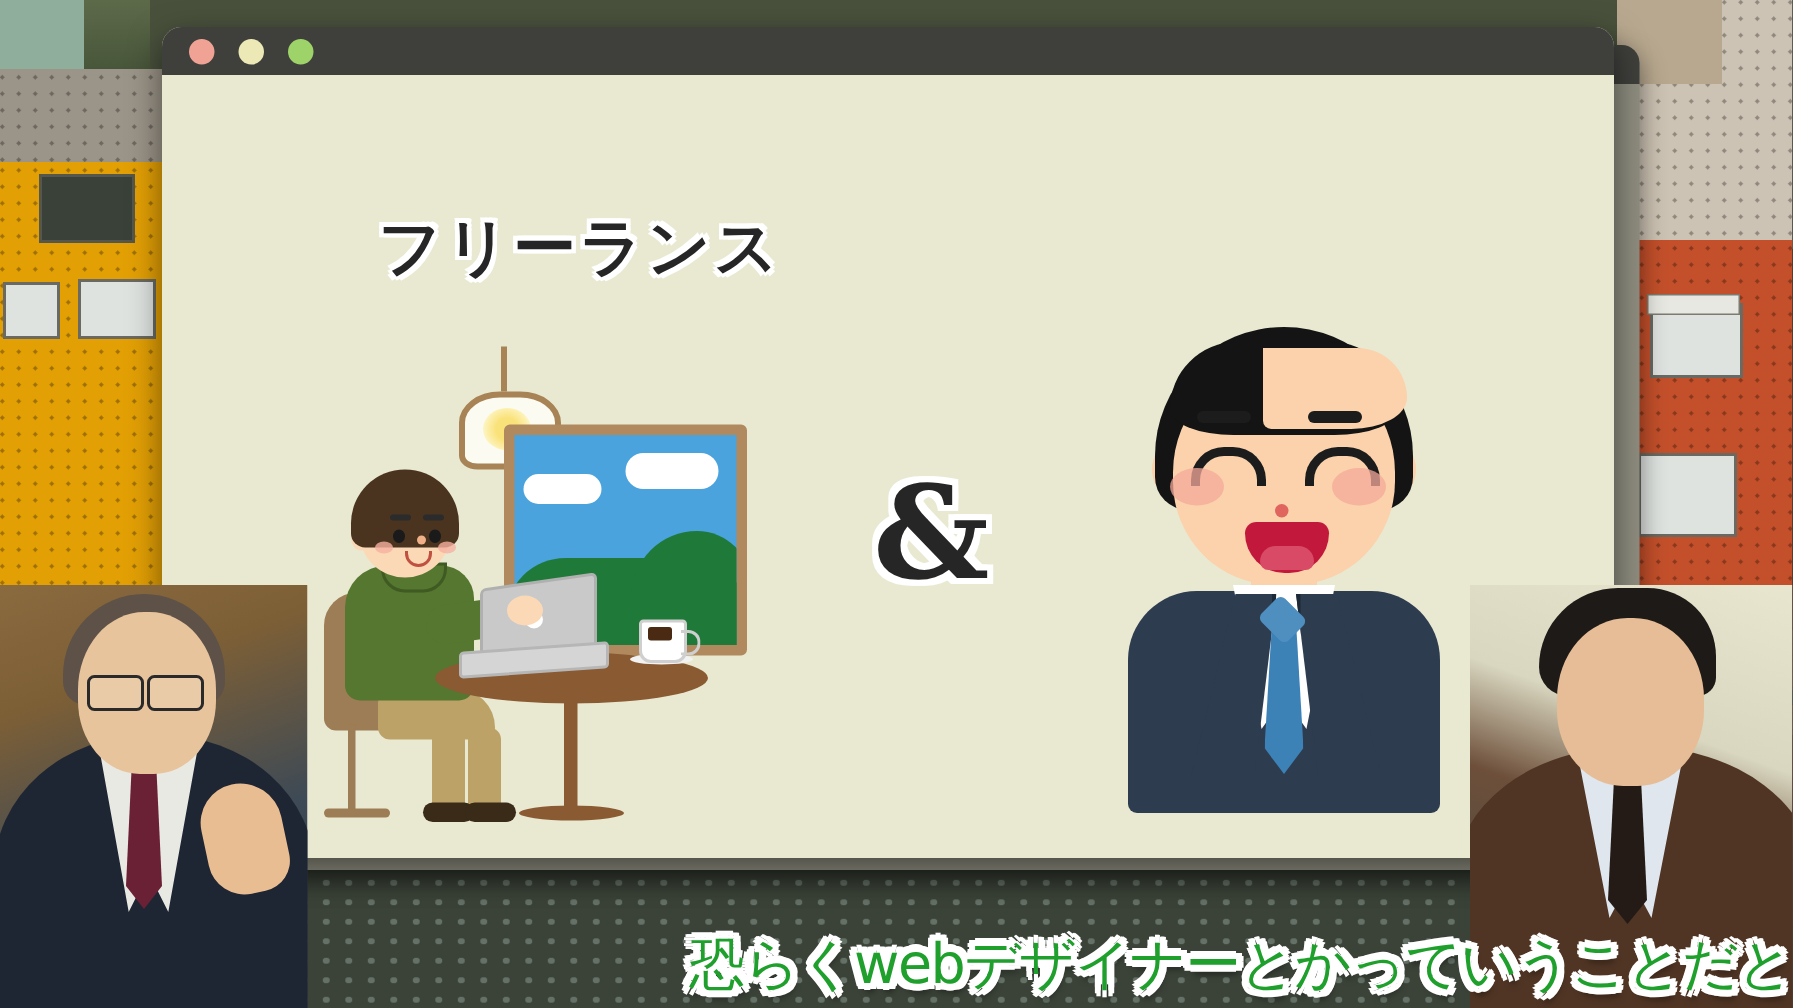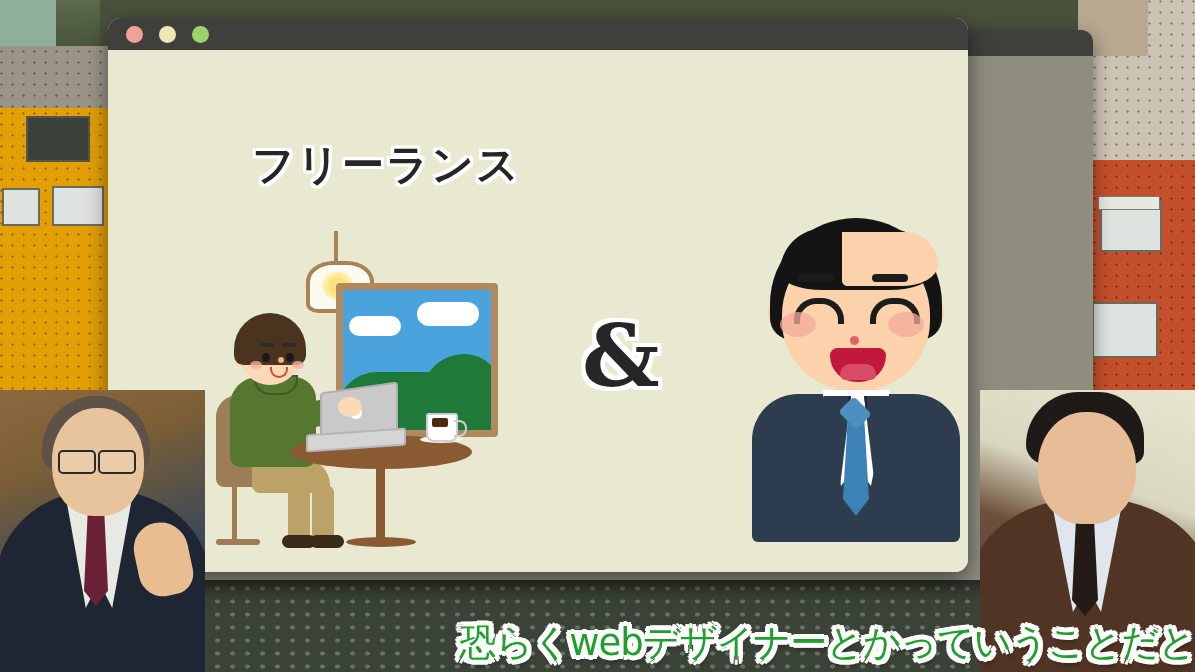--- a/index.html
+++ b/index.html
@@ -36,21 +36,21 @@
   .grille2{position:absolute;left:0;top:556px;width:1195px;height:116px;
        background-image:linear-gradient(90deg,rgba(0,0,0,.25) 0 6px,transparent 6px 15px);
        opacity:.6;}
 
   
   .slide-back{position:absolute;left:128px;top:30px;width:965px;height:550px;
      background:#8e8d7f;border-radius:12px;box-shadow:0 6px 18px rgba(0,0,0,.45);}
   .slide-back .tb{height:26px;background:#3f3f3c;border-radius:12px 12px 0 0;}
 
   
-  .slide{position:absolute;left:108px;top:18px;width:860px;height:554px;
+  .slide{position:absolute;left:108px;top:18px;width:968px;height:554px;
      border-radius:13px;overflow:hidden;box-shadow:0 8px 22px rgba(0,0,0,.5);
      background:#e9e9d2;}
   .titlebar{height:32px;background:#3f3f3c;display:flex;align-items:center;
      padding-left:18px;gap:16px;}
   .dot{width:17px;height:17px;border-radius:50%;}
   .dot.r{background:#f0a394;}
   .dot.y{background:#ece9b6;}
   .dot.g{background:#9ed36a;}
   .slide-body{position:relative;height:522px;background:#e9e9d2;}
 

